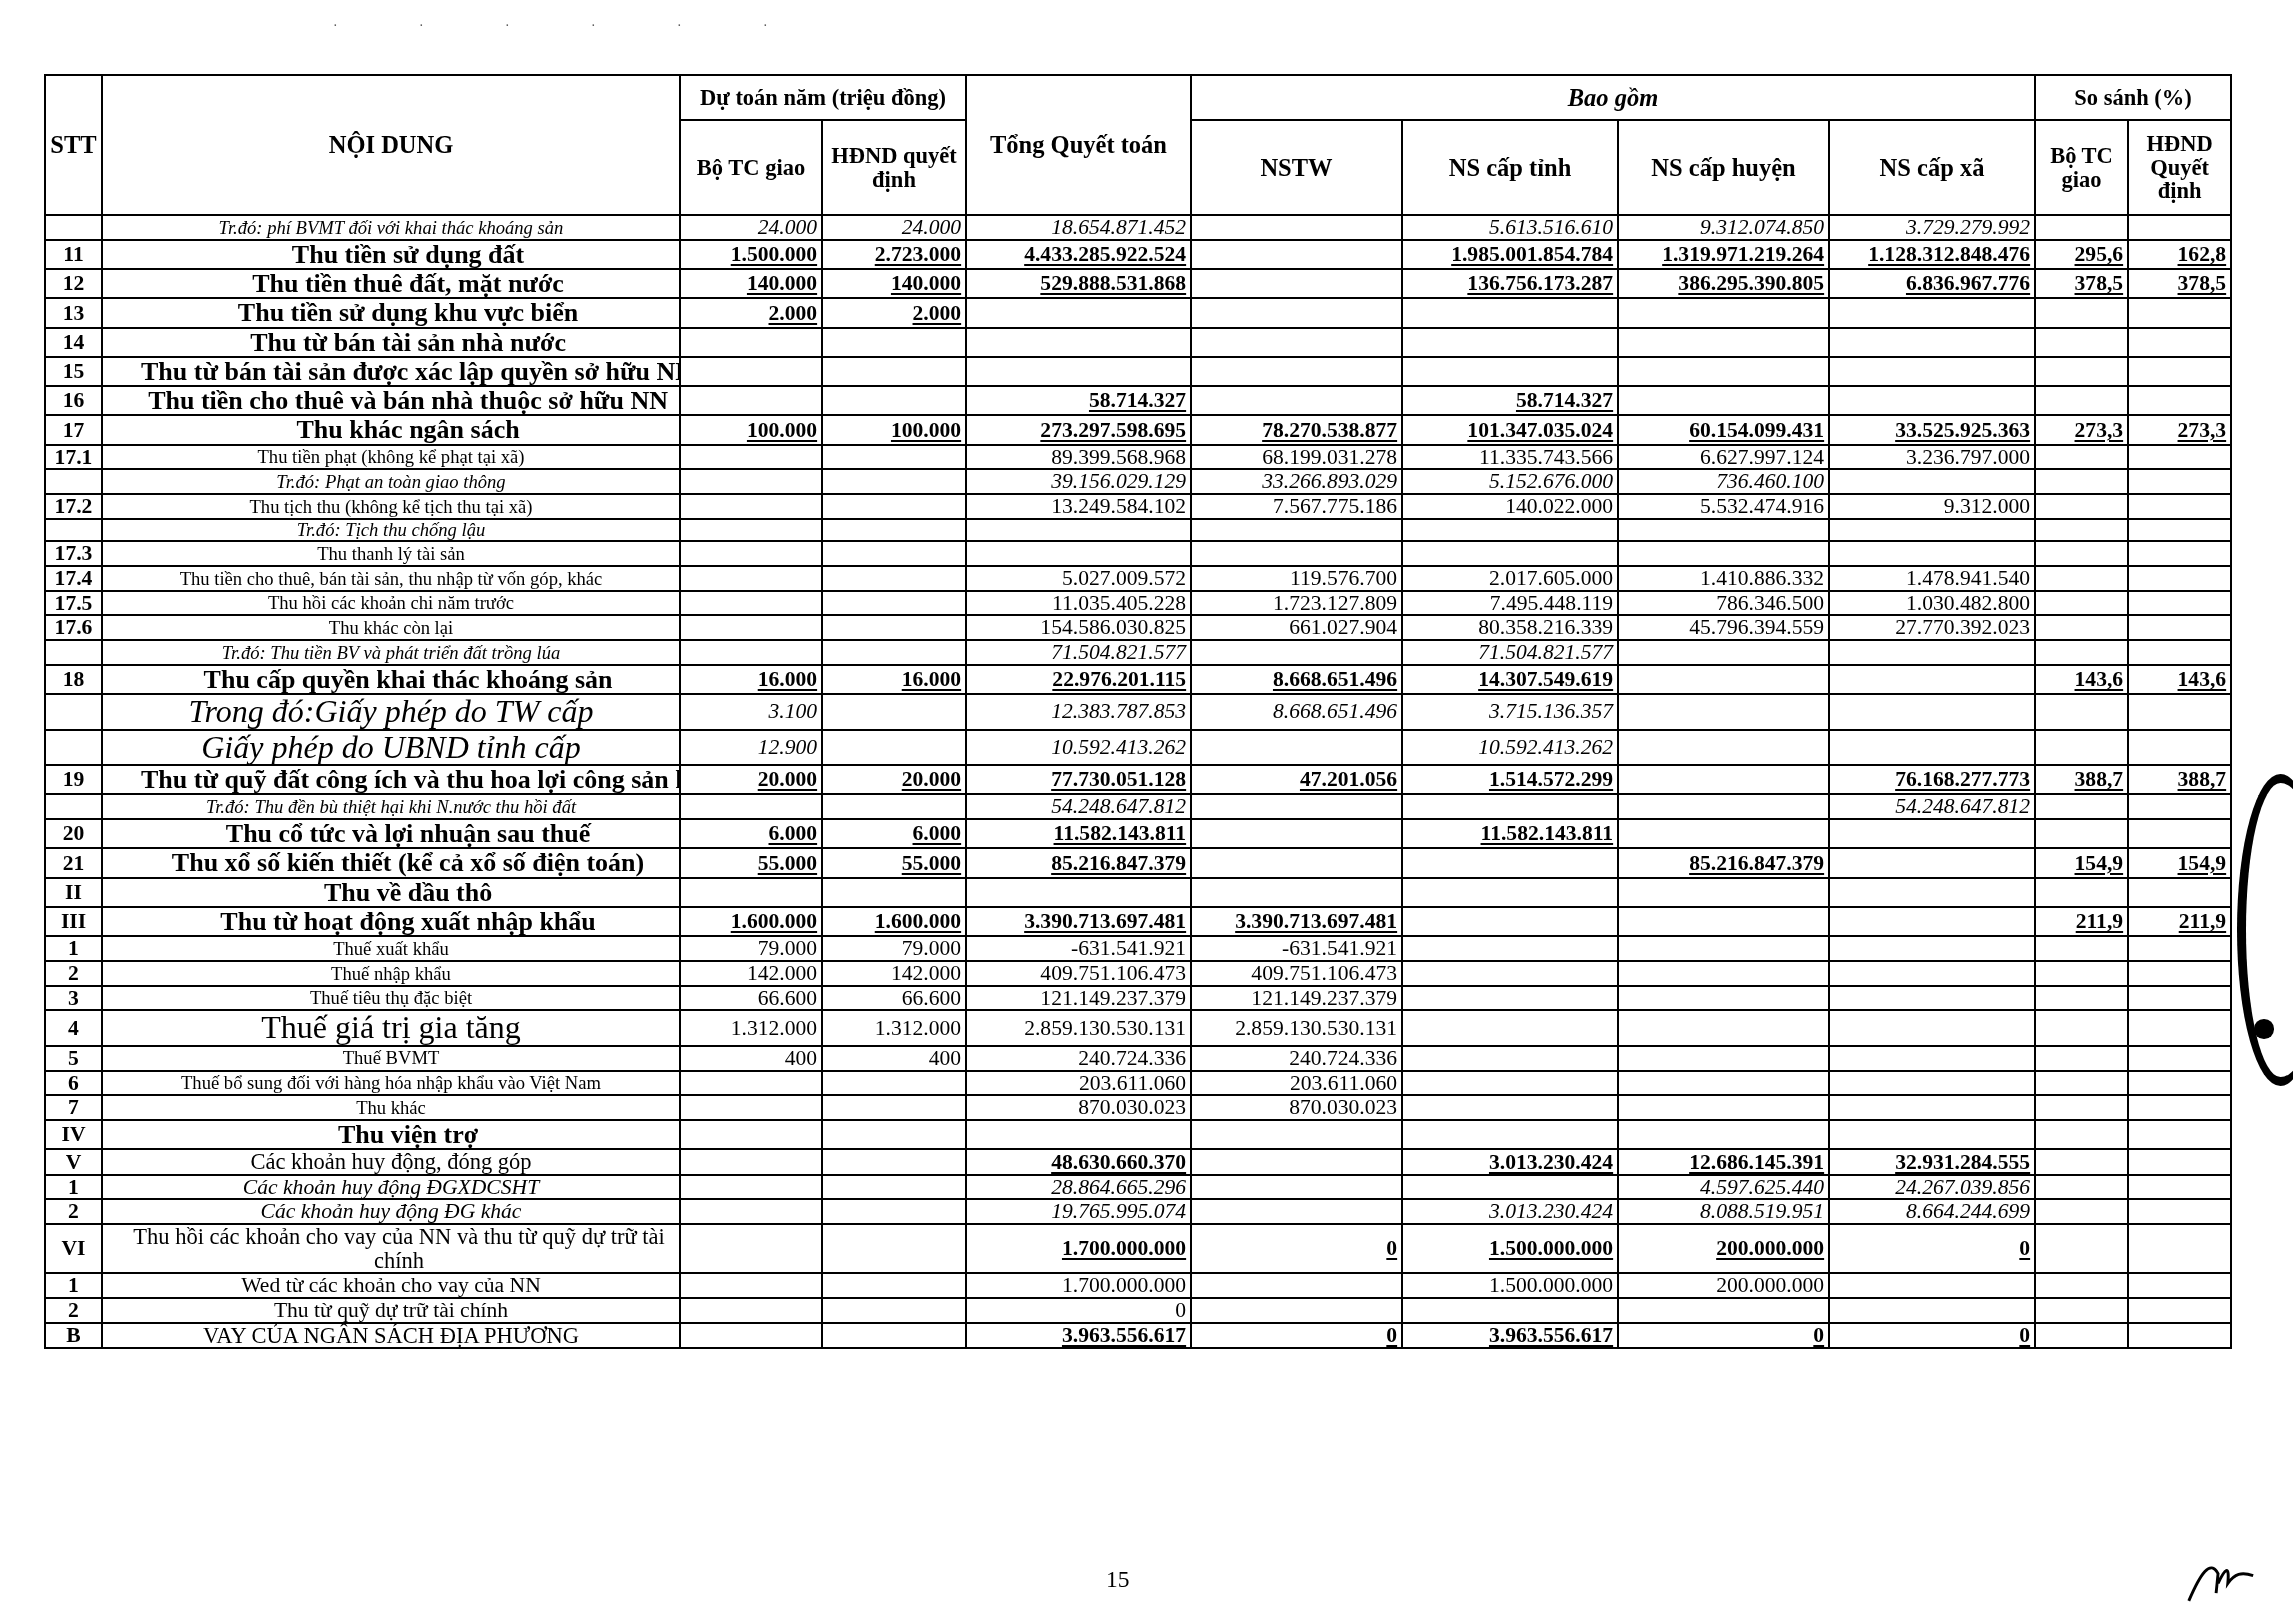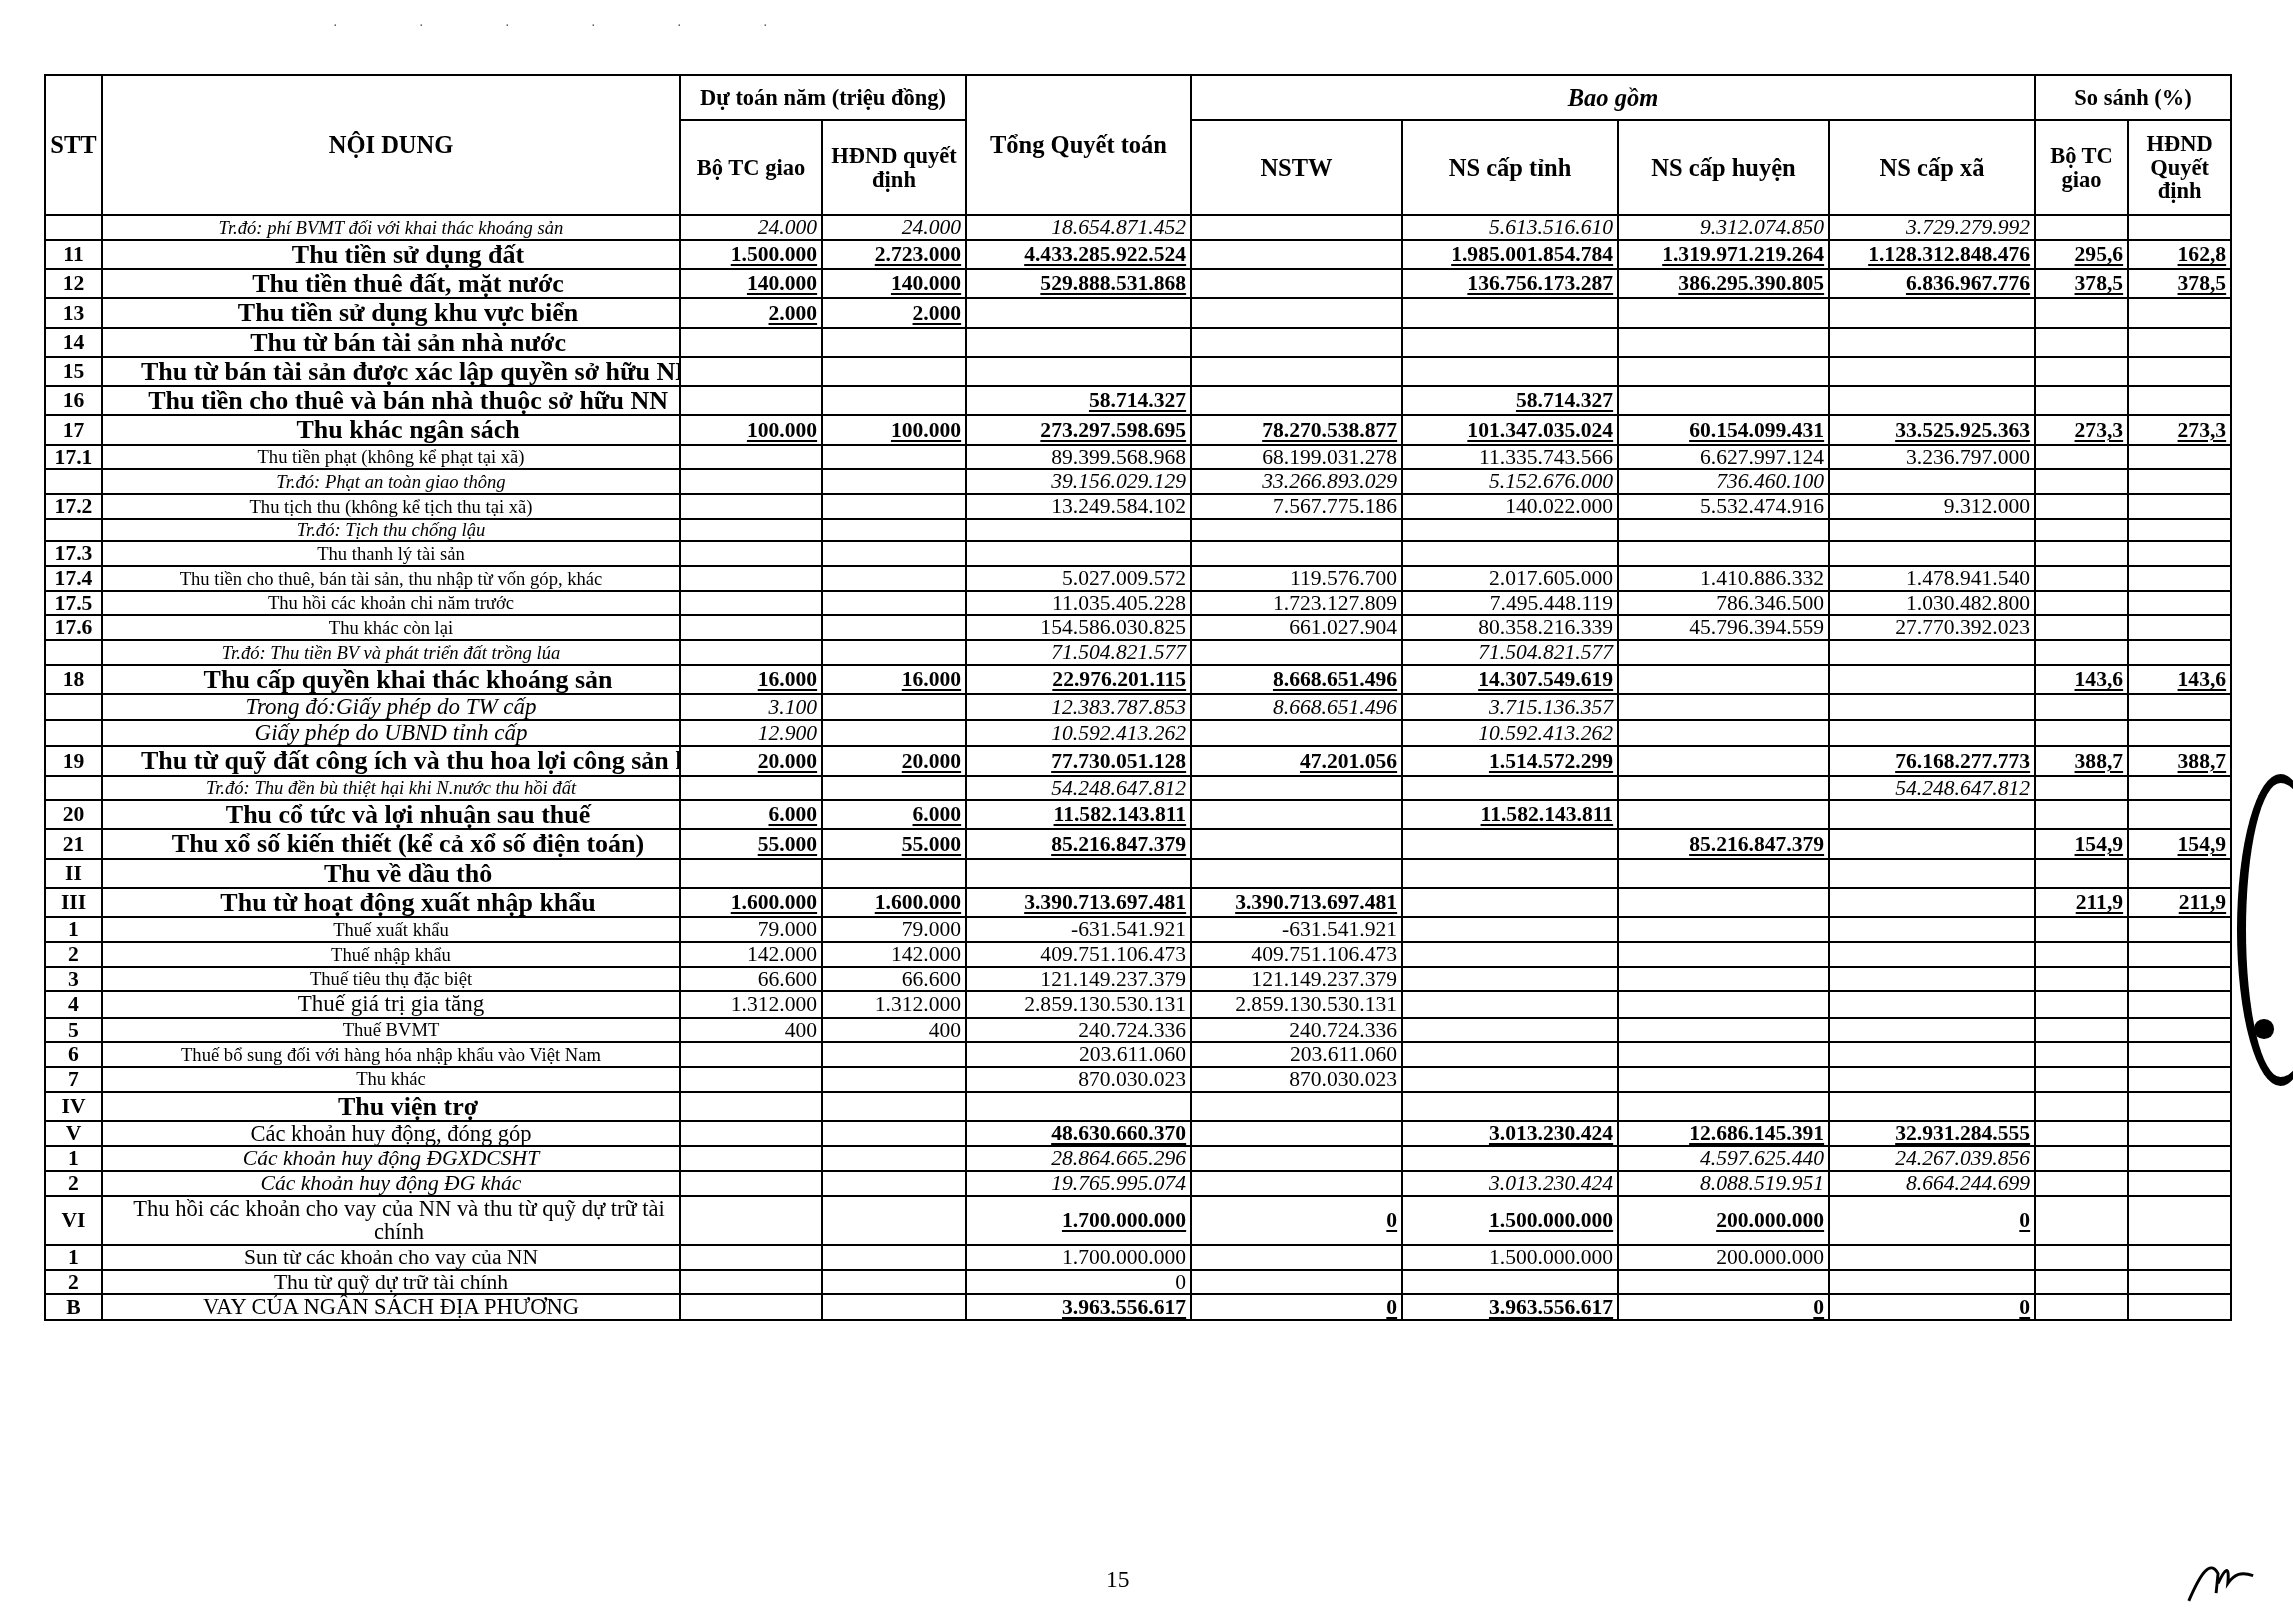--- a/index.html
+++ b/index.html
@@ -14,21 +14,21 @@
   th.grp-italic { font-style: italic; }
   th.small { font-size: 22.5px; white-space: normal !important; line-height: 1.2; }
   td { font-size: 21.6px; }
   td.stt { text-align: center; font-weight: bold; font-size: 21.6px; border-radius: 9px; }
   td.num { text-align: right; }
   td.lbl { text-align: center; }
   tr.bold td.lbl { font-weight: bold; font-size: 26px; padding-left: 38px; }
   tr.bold td.num, tr.bold td.pct { font-weight: bold; text-decoration: underline; text-decoration-thickness: 2px; text-underline-offset: 2.9px; }
   tr.italic td.lbl, tr.italic td.num { font-style: italic; }
   tr.small td.lbl { font-size: 18.6px; }
-  tr.big td.lbl { font-size: 23px; }
+  tr.big td.lbl { font-size: 32px; }
   td.pct { text-align: right; }
   tr.wrap td.lbl { white-space: normal; }
   .page-number { position: absolute; left: 1106px; top: 1566px; font-size: 23.5px; }
   .stamp { position: absolute; left: 2237px; top: 774px; width: 78px; height: 294px;
            border: 9.8px solid #000; border-radius: 50%; border-right: none; }
   .stamp-dot { position: absolute; left: 2254px; top: 1019px; width: 19.6px; height: 19.6px; background:#000; border-radius:50%; }
   .signature { position: absolute; left: 2181px; top: 1554px; width: 78px; height: 49px; }
   .scan-dots { position: absolute; top: 17.6px; left: 333px; font-size: 13.7px; letter-spacing: 39px; color: #555; }
 </style>
 </head>
@@ -561,21 +561,21 @@
           <td class="num" style="text-decoration: underline 2px; text-underline-offset: 2.9px; font-weight: bold;">1.700.000.000</td>
           <td class="num" style="text-decoration: underline 2px; text-underline-offset: 2.9px; font-weight: bold;">0</td>
           <td class="num" style="text-decoration: underline 2px; text-underline-offset: 2.9px; font-weight: bold;">1.500.000.000</td>
           <td class="num" style="text-decoration: underline 2px; text-underline-offset: 2.9px; font-weight: bold;">200.000.000</td>
           <td class="num" style="text-decoration: underline 2px; text-underline-offset: 2.9px; font-weight: bold;">0</td>
           <td class="pct"></td>
           <td class="pct"></td>
         </tr>
         <tr style="height: 23.5px;">
           <td class="stt">1</td>
-          <td class="lbl">Sun từ các khoản cho vay của NN</td>
+          <td class="lbl">Wed từ các khoản cho vay của NN</td>
           <td class="num"></td>
           <td class="num"></td>
           <td class="num">1.700.000.000</td>
           <td class="num"></td>
           <td class="num">1.500.000.000</td>
           <td class="num">200.000.000</td>
           <td class="num"></td>
           <td class="pct"></td>
           <td class="pct"></td>
         </tr>

